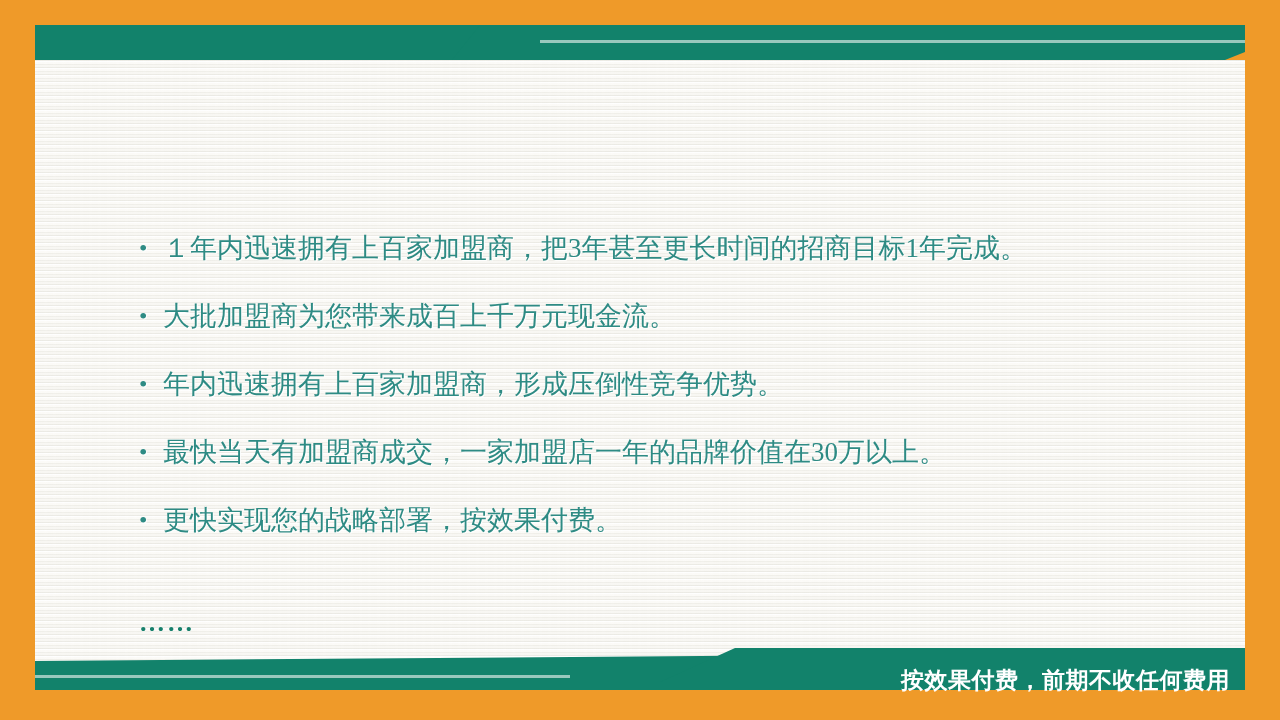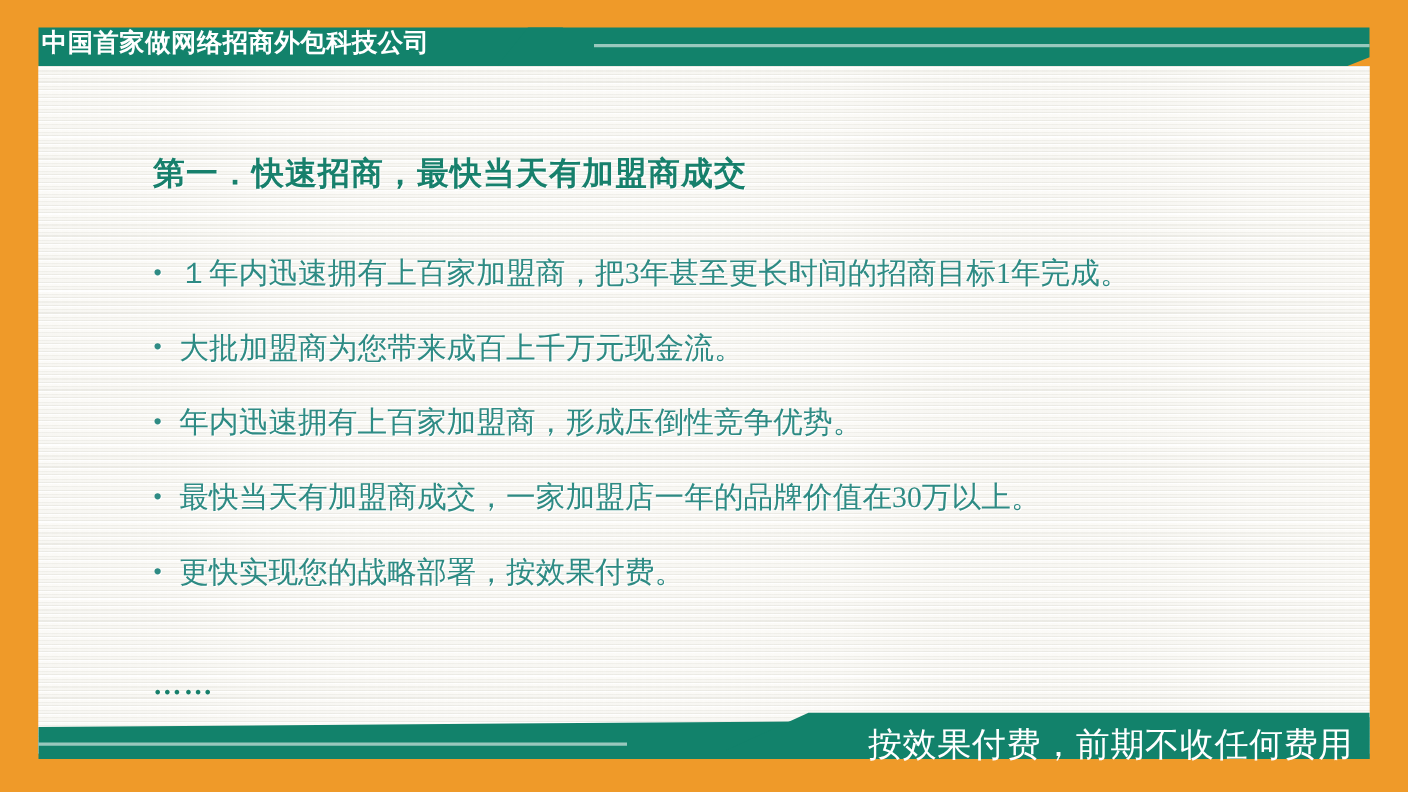--- a/index.html
+++ b/index.html
@@ -142,22 +142,22 @@
     width: 1280px;
     height: 90px;
     pointer-events: none;
   }
   .footer-band svg { display: block; }
 
   .footer-text {
     position: absolute;
     right: 50px;
     bottom: 28px;
-    font-size: 31px;
-    font-weight: normal;
+    font-size: 23px;
+    font-weight: bold;
     color: #ffffff;
     letter-spacing: 0.5px;
     line-height: 1;
     white-space: nowrap;
   }
 </style>
 </head>
 <body>
 
 <div class="slide">
@@ -167,25 +167,23 @@
   <div class="header-band">
     <svg width="1280" height="60" viewBox="0 0 1280 60" xmlns="http://www.w3.org/2000/svg">
 
       <polygon points="35,25 35,70 474,70 512,25" fill="#12826b"></polygon>
 
       <polygon points="480,25 1245,25 1245,52 1225,60 452,60" fill="#12826b"></polygon>
 
       <polygon points="540,40 1245,40 1245,43 540,43" fill="#a8cfc6" opacity="0.9"></polygon>
     </svg>
   </div>
-  <div class="header-title">中国首家做网络招商外包科技公司</div>
 
   <div class="content">
 
-    <div class="slide-title">第一．快速招商，最快当天有加盟商成交</div>
 
     <div class="bullets">
       <div class="bullet">
         <span class="bullet-dot">•</span>
         <span class="bullet-text">１年内迅速拥有上百家加盟商，把3年甚至更长时间的招商目标1年完成。</span>
       </div>
       <div class="bullet">
         <span class="bullet-dot">•</span>
         <span class="bullet-text">大批加盟商为您带来成百上千万元现金流。</span>
       </div>

